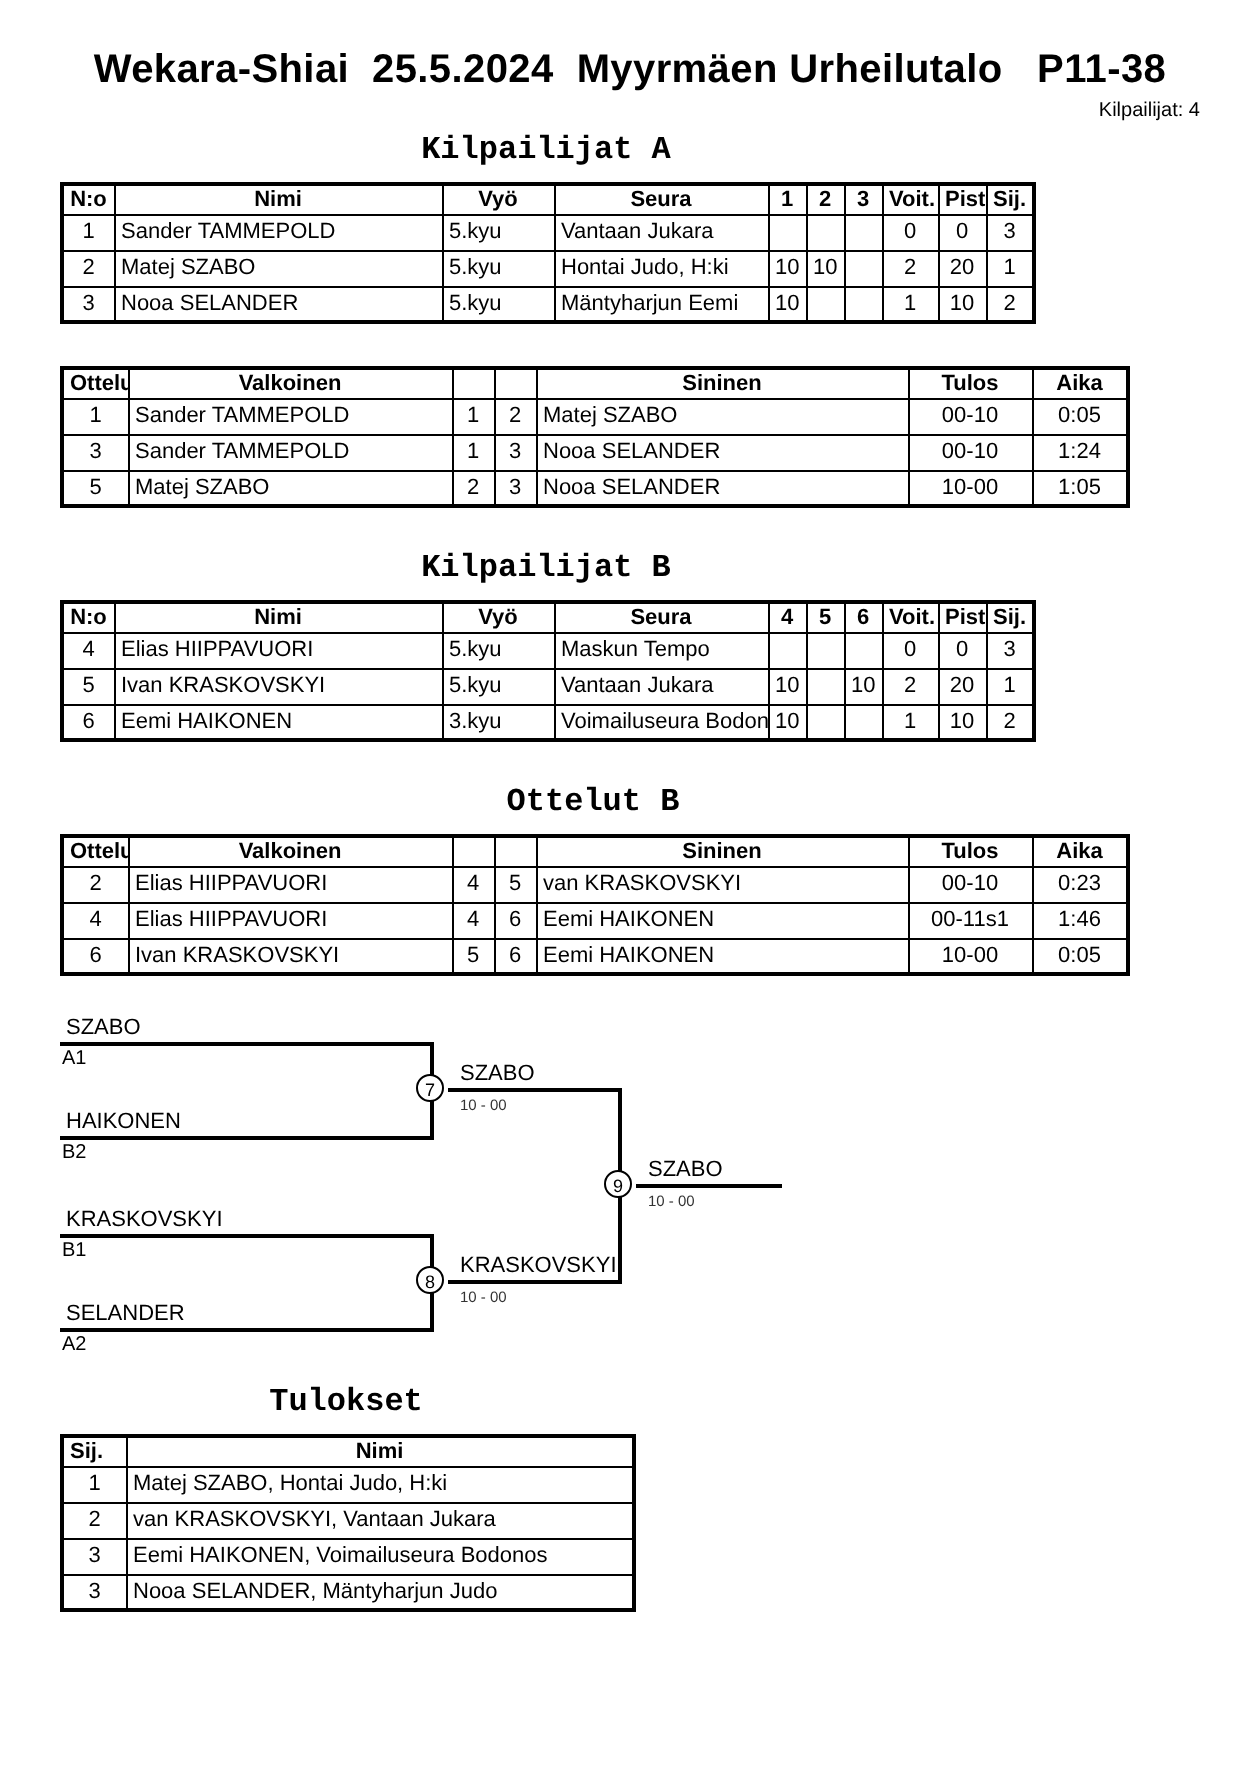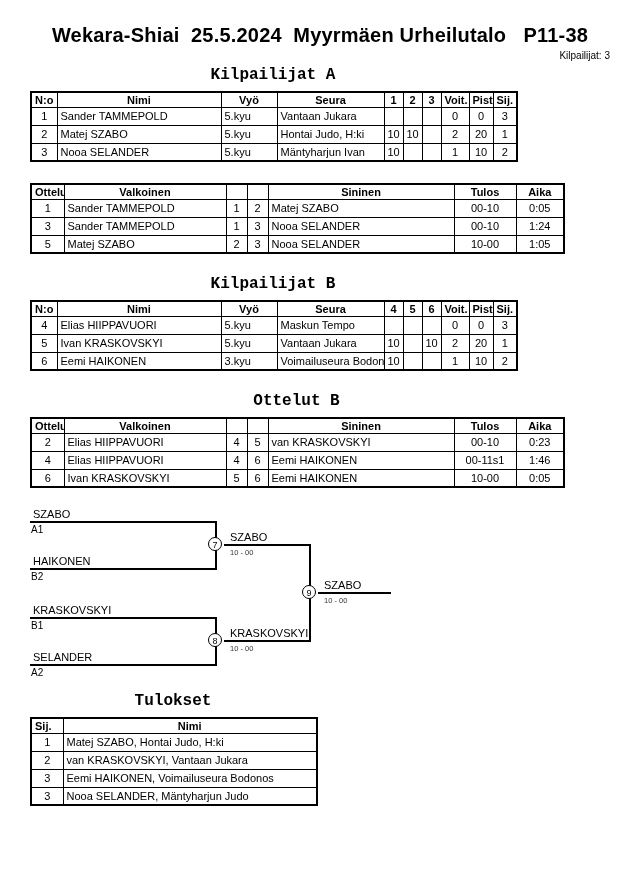--- a/index.html
+++ b/index.html
@@ -3,21 +3,21 @@
 <meta charset="utf-8">
 <style>
   * { box-sizing: border-box; }
   html, body { margin: 0; padding: 0; }
   body {
     width: 630px; height: 891px;
     background: #ffffff; color: #000000;
     font-family: "Liberation Sans", "DejaVu Sans", sans-serif;
     overflow: hidden;
   }
-  .page { padding: 24px 20px 10px 30px; }
+  .page { padding: 24px 30px 10px 30px; }
 
   .title {
     font-size: 20px; font-weight: 700; text-align: center;
     white-space: pre; margin: 0; letter-spacing: 0.2px;
   }
   .meta { font-size: 10px; text-align: right; margin-top: 3px; }
 
   .section { margin-top: 21px; }
   .section.first { margin-top: 5px; }
   .sec-title { font-size: 16px; font-weight: 700; text-align: center; margin-bottom: 7px; font-family: Liberation Mono, monospace; }
@@ -52,21 +52,21 @@
   }
   .b-winner { position: absolute; font-size: 11px; white-space: nowrap; }
   .b-score  { position: absolute; font-size: 7.5px; color: #333; white-space: nowrap; }
 </style>
 </head>
 <body>
 
 <div class="page">
 
   <h1 class="title">Wekara-Shiai  25.5.2024  Myyrmäen Urheilutalo   P11-38</h1>
-  <div class="meta">Kilpailijat: 3</div>
+  <div class="meta">Kilpailijat: 4</div>
 
   <div class="section first w-pool">
     <div class="sec-title">Kilpailijat A</div>
     <table class="tbl">
       <colgroup>
         <col style="width:26px">
           <col style="width:164px">
           <col style="width:56px">
           <col style="width:107px">
         <col style="width:19px">
@@ -112,21 +112,21 @@
           <td class="c">10</td>
           <td class="c"></td>
           <td class="c">2</td>
           <td class="c">20</td>
           <td class="c">1</td>
         </tr>
         <tr>
           <td class="c">3</td>
           <td class="l">Nooa SELANDER</td>
           <td class="l">5.kyu</td>
-          <td class="l">Mäntyharjun Ivan</td>
+          <td class="l">Mäntyharjun Eemi</td>
           <td class="c">10</td>
           <td class="c"></td>
           <td class="c"></td>
           <td class="c">1</td>
           <td class="c">10</td>
           <td class="c">2</td>
         </tr>
       </tbody>
     </table>
   </div>

